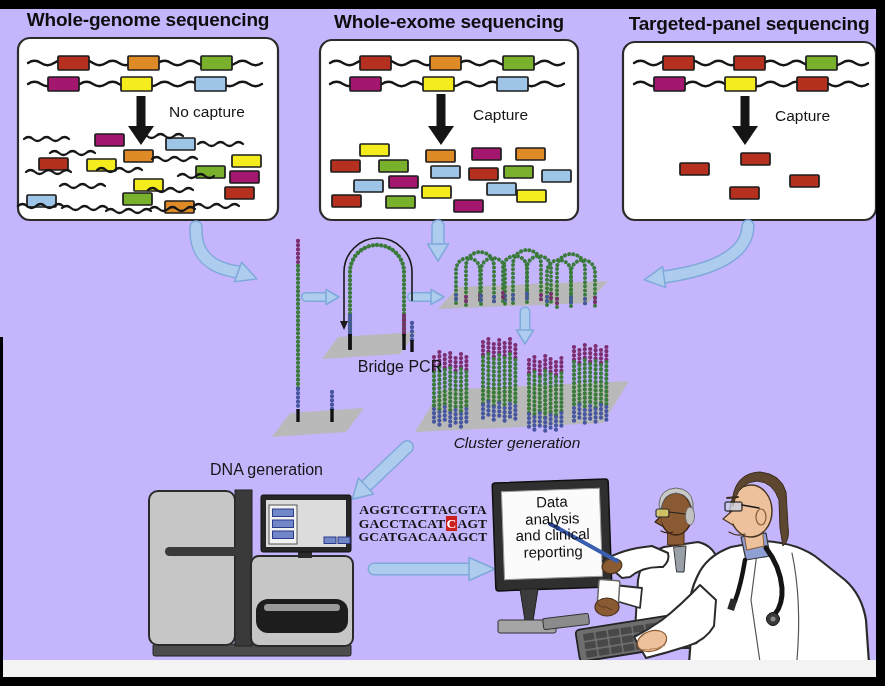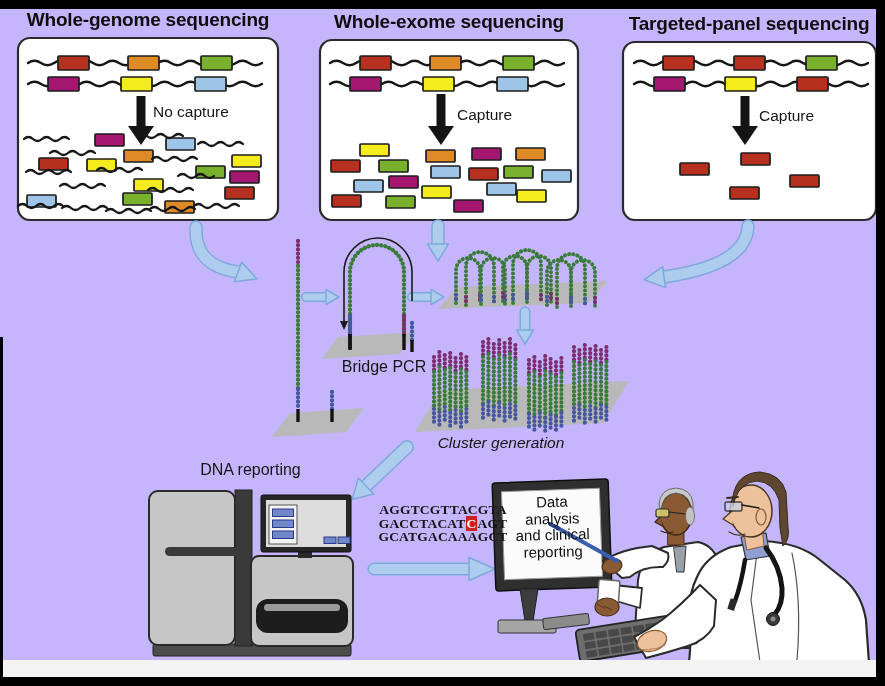--- a/index.html
+++ b/index.html
@@ -6,25 +6,25 @@
   .stage{position:relative;width:885px;height:686px;background:#c4b5fd;overflow:hidden;
          font-family:"Liberation Sans",sans-serif;}
   .bar{position:absolute;background:#000;}
   .strip{position:absolute;background:#f3f3f3;}
   svg#art{position:absolute;left:0;top:0;}
   .panelbox{fill:#ffffff;stroke:#2b2b2b;stroke-width:2.2px;}
   .sq{stroke:#161616;stroke-width:2.3px;fill:none;stroke-linecap:round;}
   .fr{stroke:#1c1c1c;stroke-width:1.7px;}
   .t{position:absolute;font-weight:bold;font-size:19px;letter-spacing:-0.2px;
      text-align:center;color:#0e0e0e;white-space:nowrap;}
-  .lbl{position:absolute;font-size:15.5px;color:#161616;white-space:nowrap;}
+  .lbl{position:absolute;font-size:15.5px;color:#161616;white-space:nowrap;margin-left:16px;}
   .lblc{text-align:center;}
   .seq{position:absolute;left:351px;top:503px;width:144px;text-align:center;
        font-family:"Liberation Serif",serif;font-weight:bold;font-size:13.5px;
-       line-height:13.5px;letter-spacing:0.2px;color:#151515;white-space:nowrap;padding-left:20px;}
+       line-height:13.5px;letter-spacing:0.2px;color:#151515;white-space:nowrap;}
   .seq .hl{background:#cc1f1f;color:#ffffff;padding:0 1px;}
   .mon{position:absolute;left:505px;top:494px;width:95px;text-align:center;
        font-size:15px;line-height:16.5px;color:#101010;transform:rotate(-1.5deg);}
 </style>
 </head>
 <body>
 
 <div class="stage">
 
   <svg id="art" viewBox="0 0 885 686" width="885" height="686">
@@ -402,21 +402,21 @@
   <div class="t" style="left:14px;top:9px;width:268px;">Whole-genome sequencing</div>
   <div class="t" style="left:618px;top:13px;width:262px;">Targeted-panel sequencing</div>
   <div class="t" style="left:316px;top:11px;width:266px;">Whole-exome sequencing</div>
 
   <div class="lbl" style="left:153px;top:103px;">No capture</div>
   <div class="lbl" style="left:457px;top:106px;">Capture</div>
   <div class="lbl" style="left:759px;top:107px;">Capture</div>
 
   <div class="lbl lblc" style="left:318px;top:358px;width:132px;font-size:16px;">Bridge PCR</div>
   <div class="lbl lblc" style="left:413px;top:434px;width:176px;font-style:italic;">Cluster generation</div>
-  <div class="lbl lblc" style="left:178px;top:461px;width:145px;font-size:16px;">DNA reporting</div>
+  <div class="lbl lblc" style="left:178px;top:461px;width:145px;font-size:16px;">DNA generation</div>
 
   <div class="seq">
     <div>AGGTCGTTACGTA</div>
     <div><span>GACCTACAT</span><span class="hl">C</span><span>AGT</span></div>
     <div>GCATGACAAAGCT</div>
   </div>
 
   <div class="mon">
     <div>Data</div>
     <div>analysis</div>

